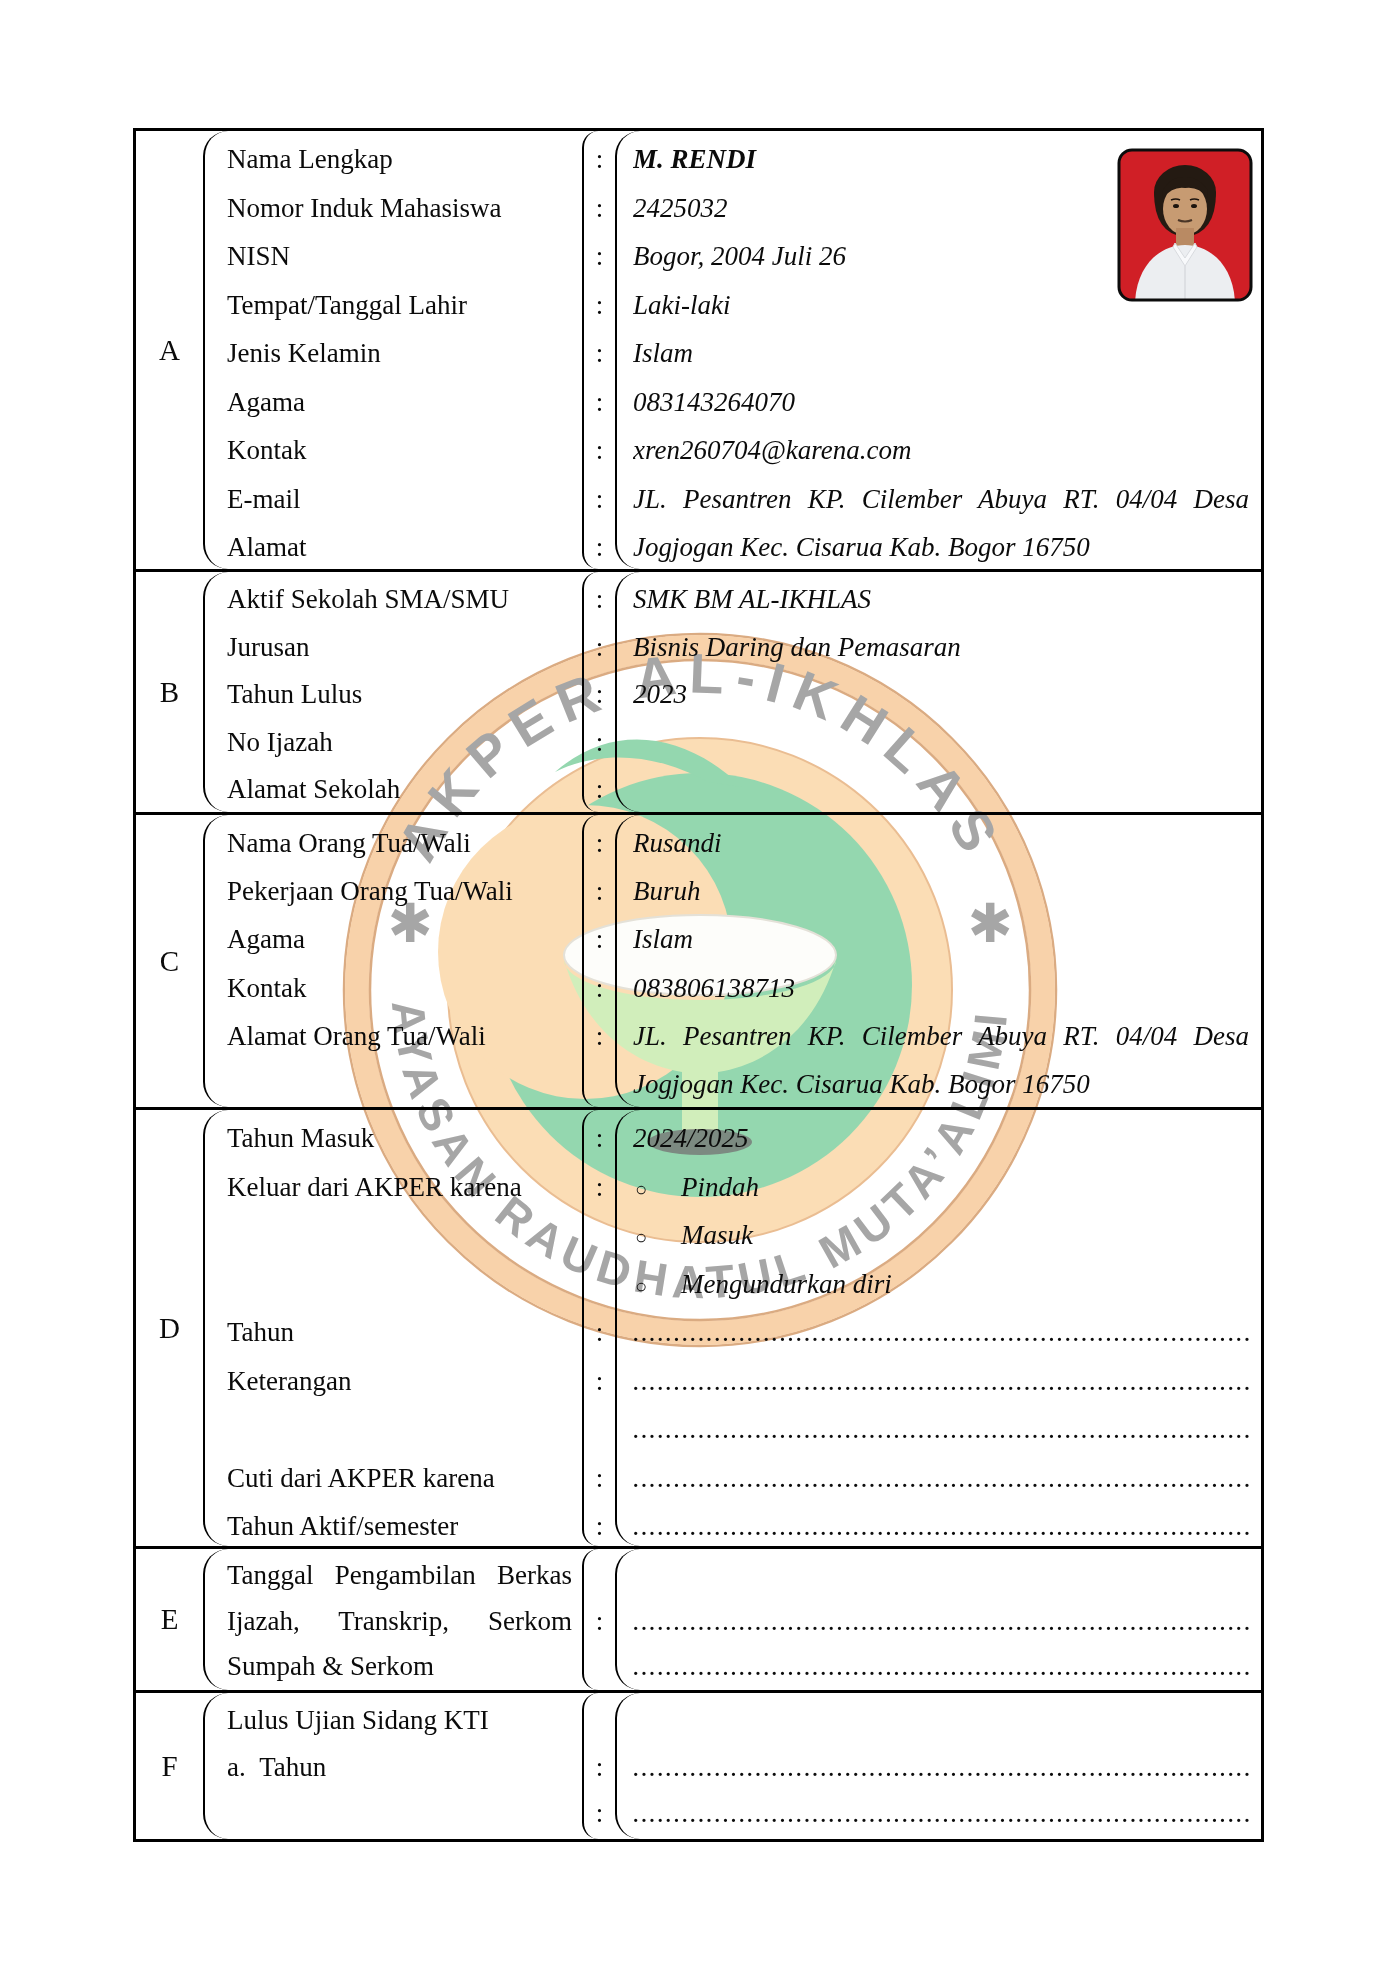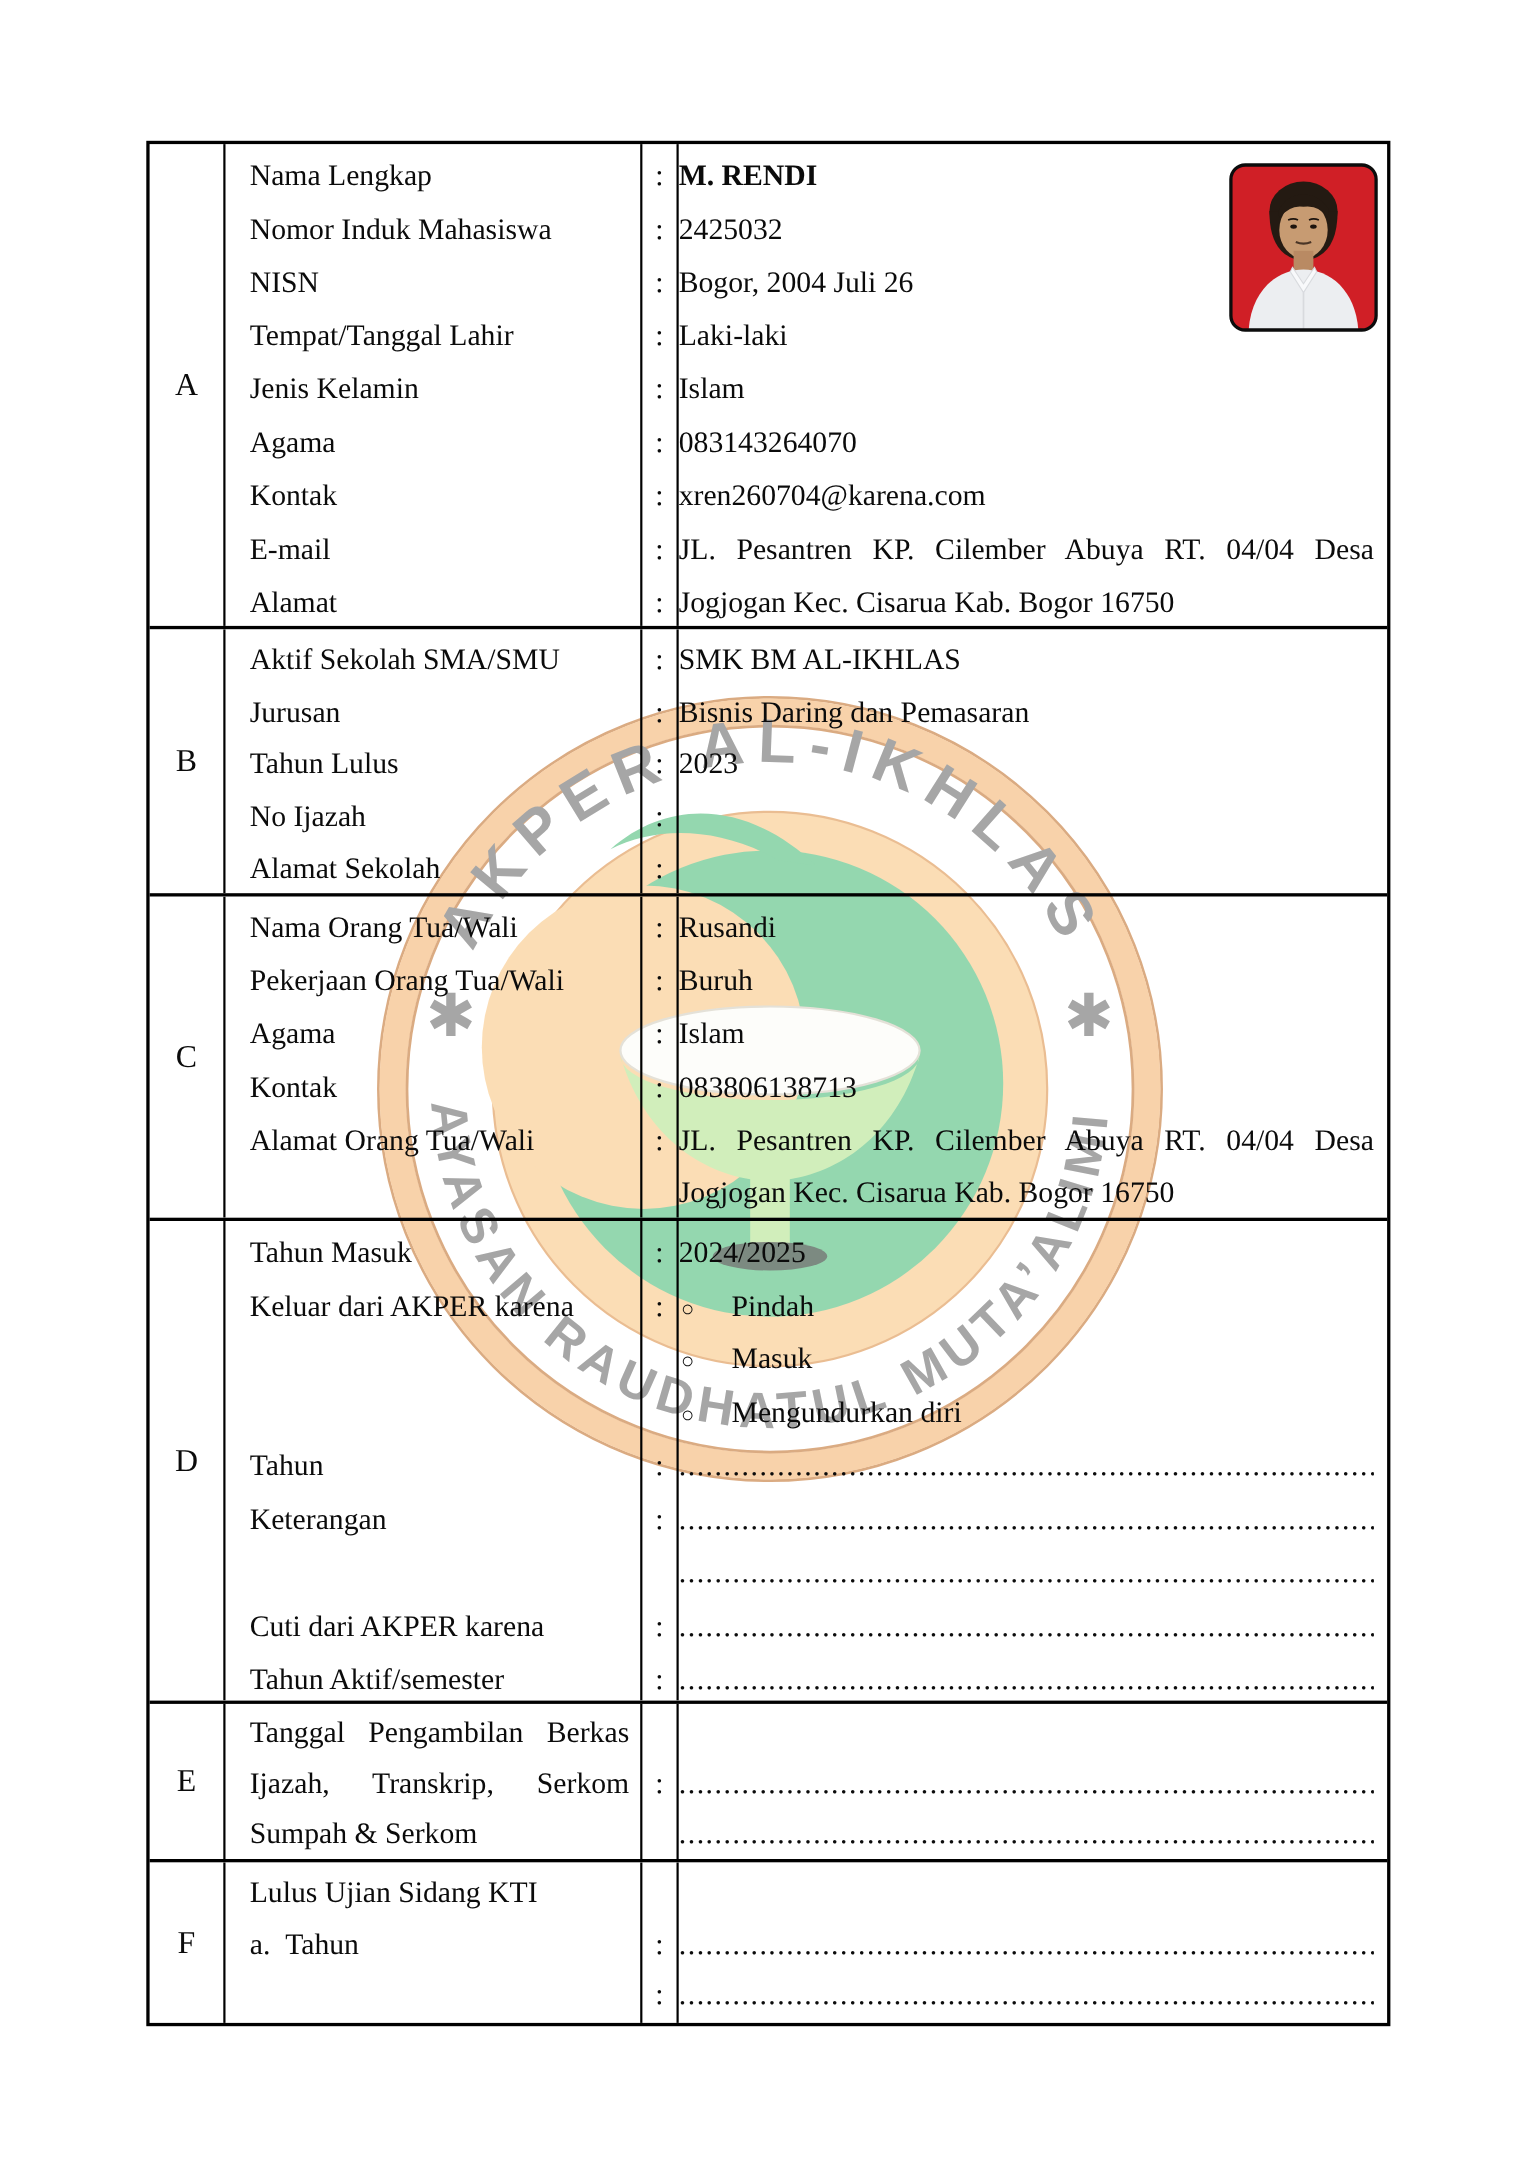--- a/index.html
+++ b/index.html
@@ -16,26 +16,26 @@
   
   .doc-table {
     position:absolute; left:133px; top:128px; width:1131px; height:1714px;
     border:3px solid #000; box-sizing:border-box; z-index:1; background:transparent;
   }
   .section {
     display:grid; grid-template-columns:67px 379px 33px auto;
     border-bottom:3px solid #000; box-sizing:border-box; overflow:hidden;
   }
   .section:last-child { border-bottom:none; }
-  .cell { overflow:hidden; padding-top:4px; box-sizing:border-box; }
+  .cell { overflow:hidden; padding-top:4px; box-sizing:border-box;border-radius:25px; }
   .cell + .cell { border-left:2px solid #000; }
   .letter-cell { display:flex; align-items:center; justify-content:center; font-size:29px; padding-top:0; }
   .label-cell { padding-left:22px; padding-right:10px; }
   .colon-cell { text-align:center; padding-left:0; padding-right:0; }
-  .value-cell { padding-left:0; padding-right:12px; }
+  .value-cell { padding-left:16px; padding-right:12px;font-style:italic; }
   .line { height:var(--lh,48.5px); line-height:var(--lh,48.5px); font-size:27px; white-space:nowrap; overflow:hidden; }
   .justify { white-space:normal; text-align:justify; text-align-last:justify; word-spacing:1px; }
   .bold { font-weight:bold; }
   .dots { letter-spacing:1.4px; }
   .bullet { display:inline-block; width:46px; font-size:20px; padding-left:2px; }
 
   
   .photo { position:absolute; left:1117px; top:148px; width:136px; height:154px; z-index:2; }
   .photo svg { display:block; }
 </style>

